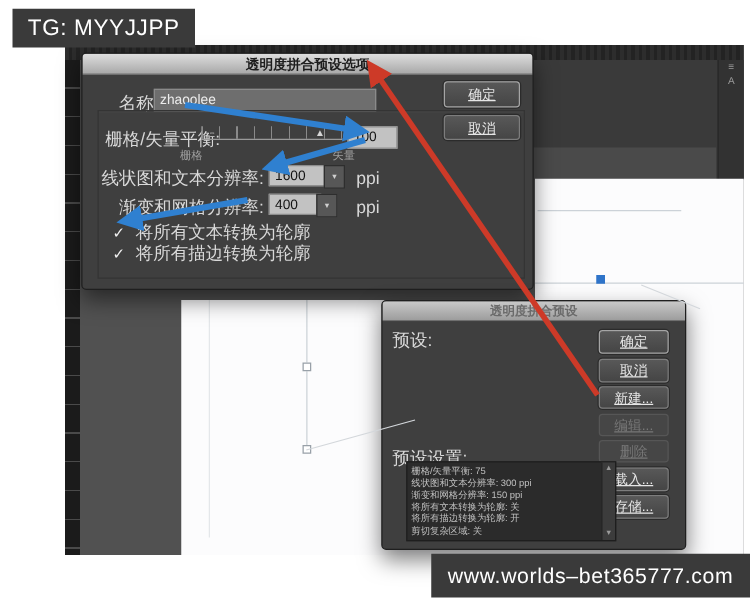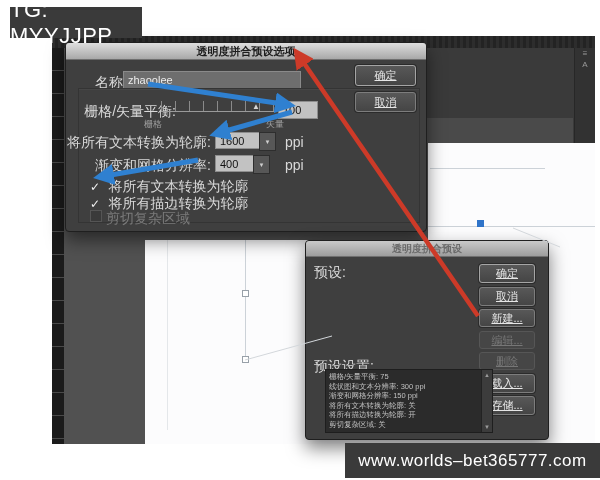--- a/index.html
+++ b/index.html
@@ -3,21 +3,21 @@
 <meta charset="utf-8">
 <style>
   html,body{margin:0;padding:0;}
   body{width:600px;height:480px;position:relative;background:#ffffff;overflow:hidden;
        font-family:"Liberation Sans","DejaVu Sans",sans-serif;}
   .abs{position:absolute;}
 
   
   .badge{background:#3a3a3a;color:#fff;display:flex;align-items:center;justify-content:center;
          letter-spacing:.5px;}
-  #badge-tl{left:10px;top:7px;width:132px;height:31px;font-size:22px;}
+  #badge-tl{left:10px;top:7px;width:146px;height:31px;font-size:18px;}
   #badge-br{left:345px;top:443px;width:255px;height:35px;font-size:17px;}
 
   
   #appwin{left:52px;top:36px;width:543px;height:408px;background:#515151;}
   #topstrip{left:0;top:0;width:543px;height:12px;
     background:repeating-linear-gradient(90deg,#2d2d2d 0 3px,#232323 3px 6px);}
   #ruler{left:0;top:12px;width:12px;height:396px;background:#1b1b1b;
     background-image:repeating-linear-gradient(to bottom,transparent 0 22px,#4a4a4a 22px 23px);}
   #panel-right{left:373px;top:12px;width:170px;height:96px;background:#3a3a3a;}
   #panel-right .band{position:absolute;left:0;bottom:0;width:148px;height:26px;background:#4a4a4a;}
@@ -111,41 +111,37 @@
 
   <div class="groupbox" style="left:12px;top:45px;width:340px;height:133px;"></div>
 
   <div class="label abs" style="left:0;top:60px;width:110px;text-align:right;">栅格/矢量平衡:</div>
   <div id="slider-track"></div>
   <div id="slider-thumb">▲</div>
   <div class="field-light" style="left:212px;top:58px;width:34px;height:16px;">100</div>
   <div class="label abs" style="left:78px;top:75px;font-size:9px;color:#9f9f9f;">栅格</div>
   <div class="label abs" style="left:200px;top:75px;font-size:9px;color:#9f9f9f;">矢量</div>
 
-  <div class="label abs" style="left:0;top:91px;width:145px;text-align:right;">将所有文本转换为轮廓:</div>
+  <div class="label abs" style="left:0;top:91px;width:145px;text-align:right;">线状图和文本分辨率:</div>
   <div class="field-light" style="left:149px;top:89px;width:42px;height:15px;">1600</div>
   <div class="dd" style="left:193px;top:89px;width:15px;height:17px;">▼</div>
   <div class="label abs" style="left:219px;top:91px;">ppi</div>
 
   <div class="label abs" style="left:0;top:114px;width:145px;text-align:right;">渐变和网格分辨率:</div>
   <div class="field-light" style="left:149px;top:112px;width:36px;height:15px;">400</div>
   <div class="dd" style="left:187px;top:112px;width:15px;height:17px;">▼</div>
   <div class="label abs" style="left:219px;top:114px;">ppi</div>
 
   <div class="abs" style="left:24px;top:134px;">
     <span class="check">✓</span>
     <span class="label" style="margin-left:4px;">将所有文本转换为轮廓</span>
   </div>
   <div class="abs" style="left:24px;top:151px;">
     <span class="check">✓</span>
     <span class="label" style="margin-left:4px;">将所有描边转换为轮廓</span>
-  </div>
-  <div class="abs" style="left:24px;top:166px;">
-    <span class="cbbox" style="left:0;top:1px;border-color:#555;"></span>
-    <span class="label dim" style="margin-left:16px;">剪切复杂区域</span>
   </div>
 </div>
 
 <div id="dlg2" class="abs dialog">
   <div class="titlebar">
     <span>透明度拼合预设</span>
   </div>
 
   <div class="label abs" style="left:8px;top:23px;">预设:</div>
 

